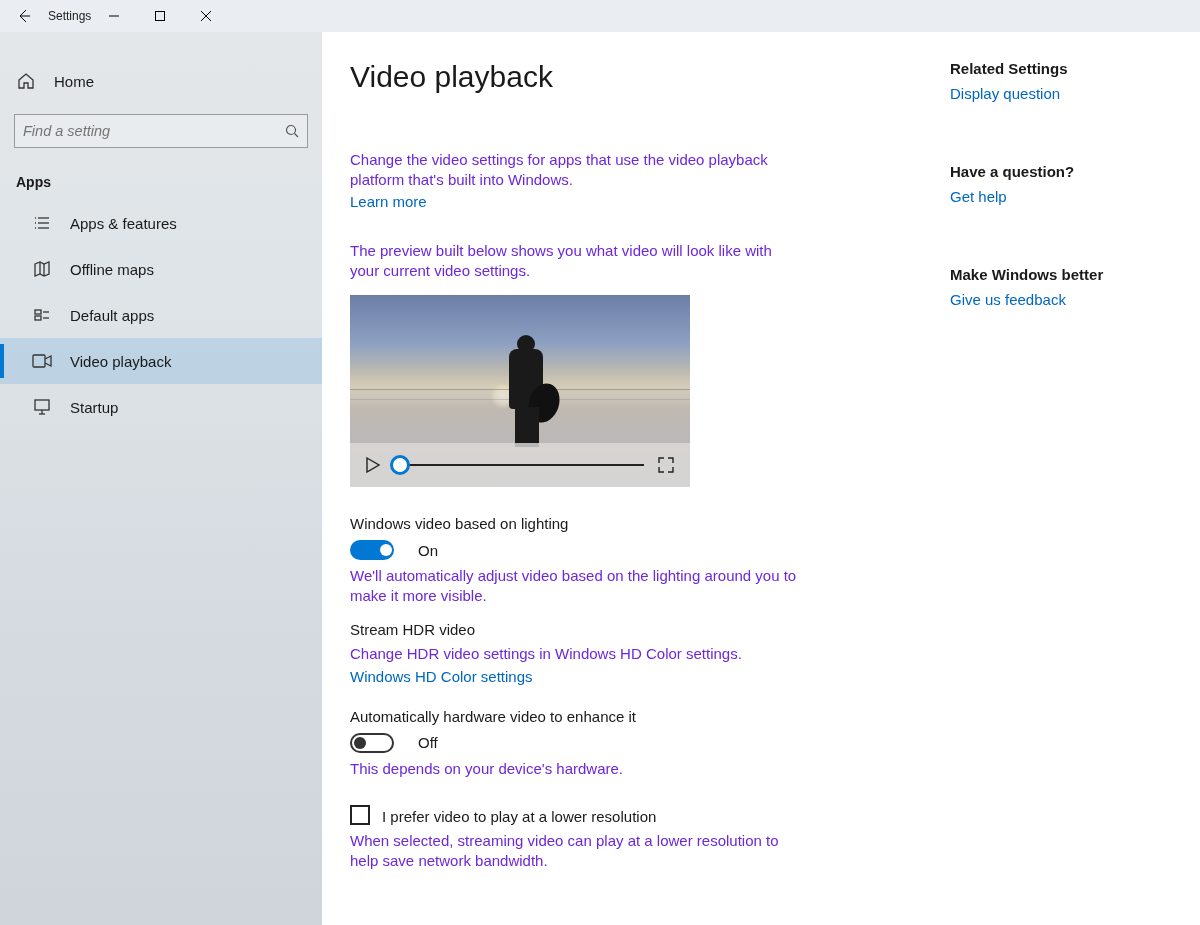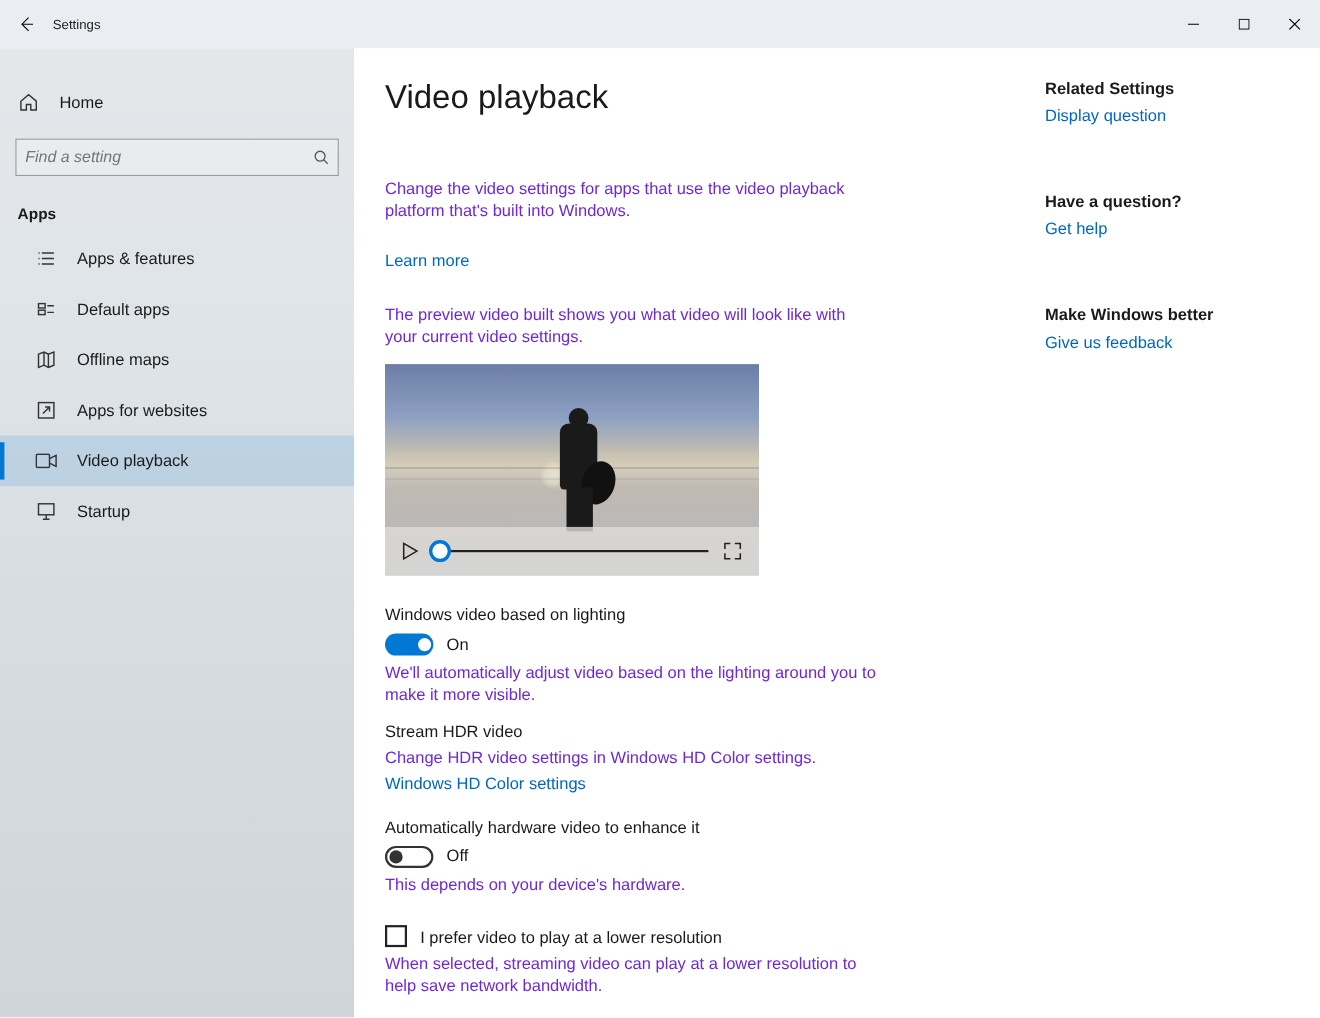--- a/index.html
+++ b/index.html
@@ -1,20 +1,20 @@
 <!DOCTYPE html>
 <html><head>
 <meta charset="utf-8">
 <style>
   * { box-sizing: border-box; margin: 0; padding: 0; }
   html, body { width: 1200px; height: 925px; font-family: "Segoe UI", Arial, sans-serif; background: #fff; color: #1a1a1a; overflow: hidden; }
   body { display: flex; flex-direction: column; }
 
   
-  .titlebar { height: 44px; display: flex; align-items: center; justify-content: space-between; background: rgba(230,235,240,0.85); }
+  .titlebar { height: 32px; display: flex; align-items: center; background: rgba(230,235,240,0.85); }
   .titlebar-left { display: flex; align-items: center; }
   .back-btn { width: 48px; height: 32px; display: flex; align-items: center; justify-content: center; }
   .title-text { font-size: 12px; color: #222; padding-left: 0; }
   .winctrls { display: flex; }
   .winctrl { width: 46px; height: 32px; display: flex; align-items: center; justify-content: center; }
   .winctrl svg { stroke: #000; }
 
   .main { flex: 1; display: flex; min-height: 0; }
 
   
@@ -53,21 +53,21 @@
   .deck { position:absolute; left:0; right:0; bottom:44px; height:70px; background: linear-gradient(180deg, rgba(240,240,240,0.0) 0%, rgba(210,210,210,0.6) 30%, rgba(190,190,190,0.9) 100%); }
   .rail { position:absolute; left:0; right:0; top:94px; height:1px; background: rgba(30,30,30,0.5); }
   .rail2 { position:absolute; left:0; right:0; top:104px; height:1px; background: rgba(30,30,30,0.35); }
   .controls { position:absolute; left:0; right:0; bottom:0; height:44px; background: rgba(235,235,235,0.75); display:flex; align-items:center; padding:0 14px; gap:12px; }
   .play-icn { width:18px; }
   .track { flex:1; height:2px; background:#222; position:relative; }
   .thumb { position:absolute; left:-4px; top:-9px; width:20px; height:20px; background:#fff; border:3px solid #0078d4; border-radius:50%; }
   .fs-icn { width:20px; }
 
   
-  .toggle-row { display:flex; align-items:center; gap:12px; margin-top:8px; }
+  .toggle-row { display:flex; align-items:center; gap:24px; margin-top:8px; }
   .toggle { width:44px; height:20px; border-radius:10px; position:relative; }
   .toggle.on { background:#0078d4; }
   .toggle.on .knob { right:2px; background:#fff; }
   .toggle.off { background:#fff; border:2px solid #333; }
   .toggle.off .knob { left:2px; background:#333; }
   .knob { position:absolute; top:50%; transform:translateY(-50%); width:12px; height:12px; border-radius:50%; }
   .toggle-label { font-size:15px; }
 
   .checkbox-row { display:flex; align-items:flex-end; gap:12px; margin-top:26px; }
   .checkbox { width:20px; height:20px; border:2px solid #222; }
@@ -145,47 +145,38 @@
               <line x1="5" y1="9" x2="16" y2="9"></line>
               <line x1="2" y1="14" x2="3" y2="14"></line>
               <line x1="5" y1="14" x2="16" y2="14"></line>
             </svg>
           </span>
         <span class="label">Apps &amp; features</span>
       </div>
       <div class="navitem">
         <span class="icon">
             <svg width="18" height="18" viewBox="0 0 18 18" stroke="#333" stroke-width="1.3" fill="none">
+              <path d="M2 4 L7 2 L11 4 L16 2 V14 L11 16 L7 14 L2 16 Z"></path>
+              <line x1="7" y1="2" x2="7" y2="14"></line>
+              <line x1="11" y1="4" x2="11" y2="16"></line>
+            </svg>
+          </span>
+        <span class="label">Offline maps</span>
+      </div>
+      <div class="navitem">
+        <span class="icon">
+            <svg width="18" height="18" viewBox="0 0 18 18" stroke="#333" stroke-width="1.3" fill="none">
               <rect x="2" y="4" width="6" height="4"></rect>
               <rect x="2" y="10" width="6" height="4"></rect>
               <line x1="10" y1="6" x2="16" y2="6"></line>
               <line x1="10" y1="12" x2="16" y2="12"></line>
             </svg>
           </span>
         <span class="label">Default apps</span>
       </div>
-      <div class="navitem">
-        <span class="icon">
-            <svg width="18" height="18" viewBox="0 0 18 18" stroke="#333" stroke-width="1.3" fill="none">
-              <path d="M2 4 L7 2 L11 4 L16 2 V14 L11 16 L7 14 L2 16 Z"></path>
-              <line x1="7" y1="2" x2="7" y2="14"></line>
-              <line x1="11" y1="4" x2="11" y2="16"></line>
-            </svg>
-          </span>
-        <span class="label">Offline maps</span>
-      </div>
-      <div class="navitem">
-        <span class="icon">
-            <svg width="18" height="18" viewBox="0 0 18 18" stroke="#333" stroke-width="1.3" fill="none">
-              <rect x="2" y="2" width="14" height="14"></rect>
-              <path d="M6 12 L12 6 M8 6 H12 V10"></path>
-            </svg>
-          </span>
-        <span class="label">Apps for websites</span>
-      </div>
       <div class="navitem selected">
         <span class="icon">
             <svg width="20" height="14" viewBox="0 0 20 14" stroke="#333" stroke-width="1.3" fill="none">
               <rect x="1" y="1" width="12" height="12" rx="1"></rect>
               <path d="M13 5 L19 2 V12 L13 9"></path>
             </svg>
           </span>
         <span class="label">Video playback</span>
       </div>
       <div class="navitem">
@@ -199,23 +190,23 @@
         <span class="label">Startup</span>
       </div>
     </div>
   </div>
 
   <div class="content">
     <div class="col-main">
       <h1>Video playback</h1>
 
       <p class="para">Change the video settings for apps that use the video playback platform that's built into Windows.</p>
-      <p style="margin-top:26px"><a class="link">Learn more</a></p>
-
-      <p class="para" style="margin-top:30px">The preview video built shows you what video will look like with your current video settings.</p>
+      <p style="margin-top:2px"><a class="link">Learn more</a></p>
+
+      <p class="para" style="margin-top:30px">The preview built below shows you what video will look like with your current video settings.</p>
 
       <div class="preview">
         <div class="sun"></div>
         <div class="rail"></div>
           <div class="rail2"></div>
         <div class="deck"></div>
         <div class="figure">
             <div class="head"></div>
             <div class="body"></div>
             <div class="bag"></div>

